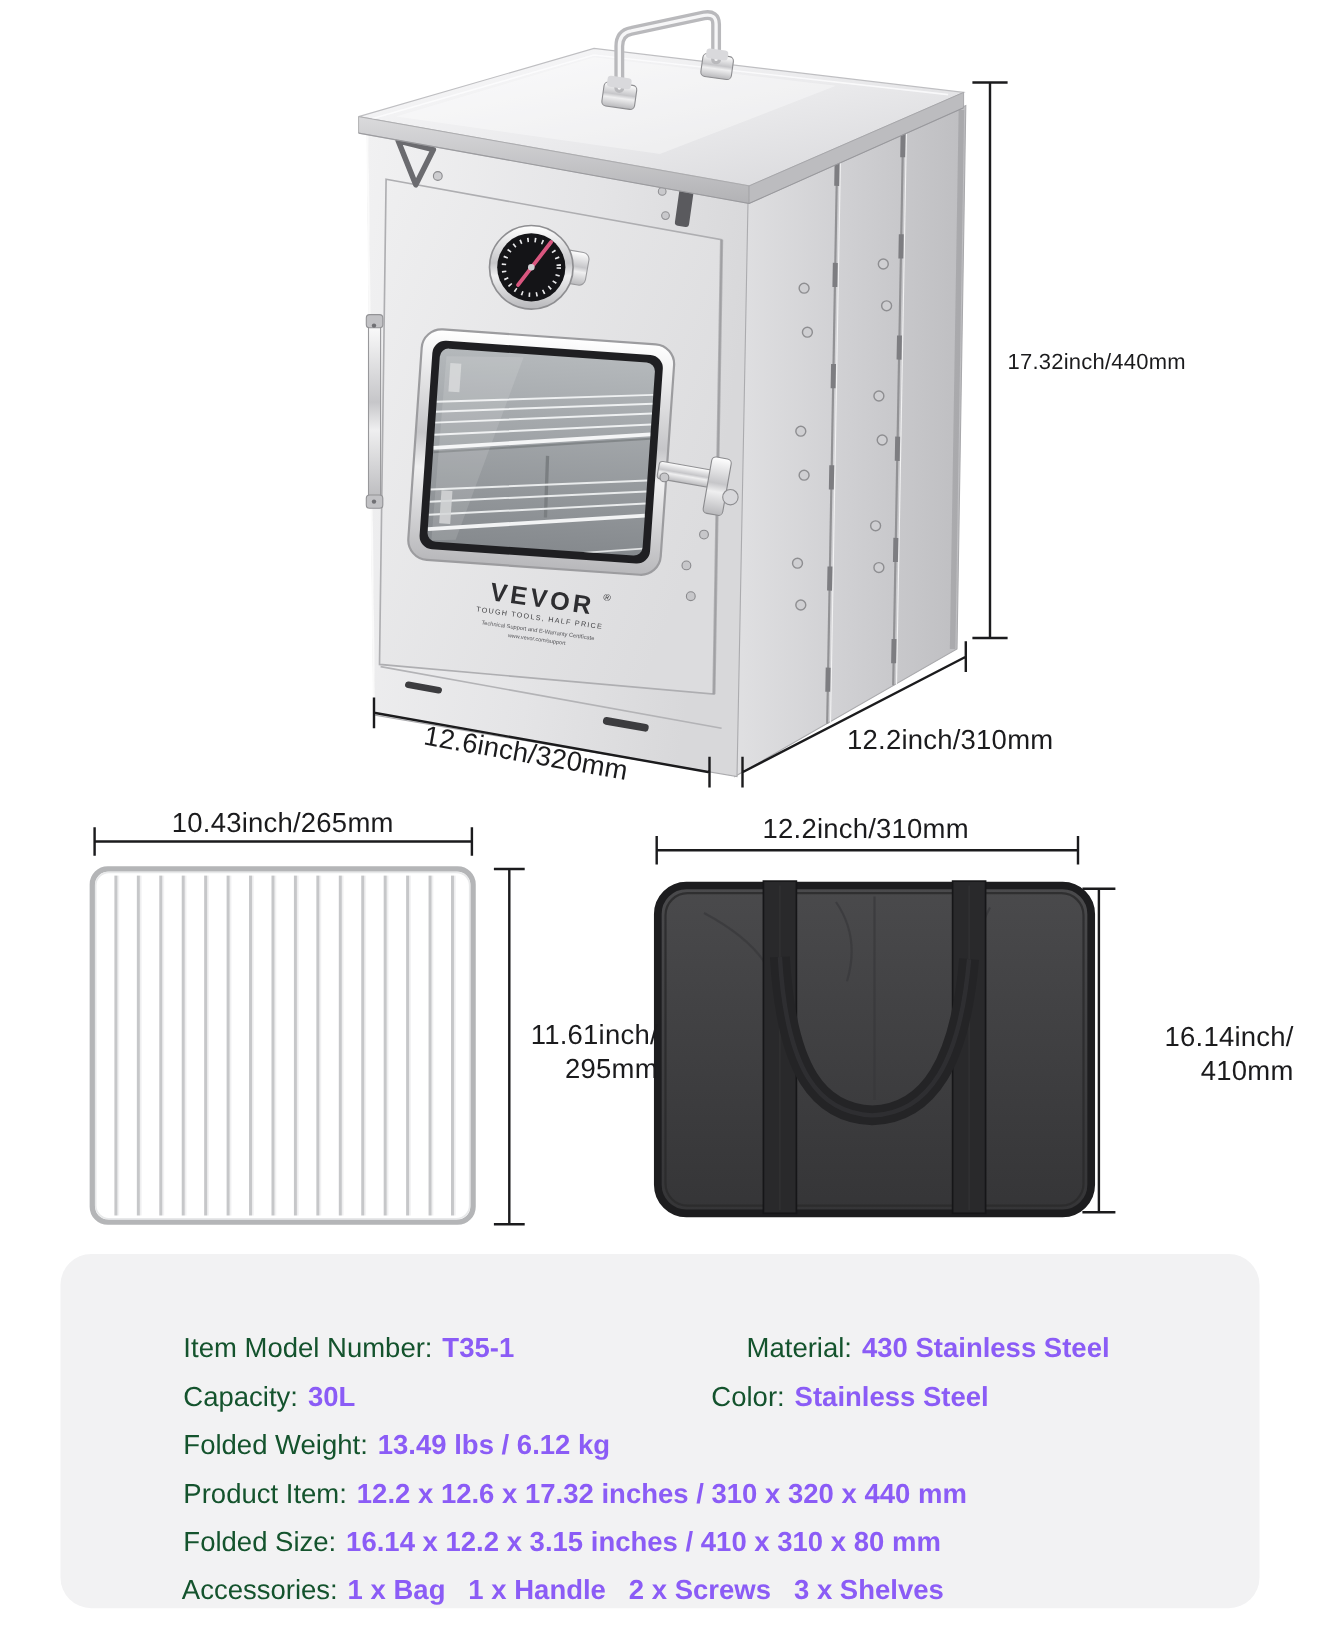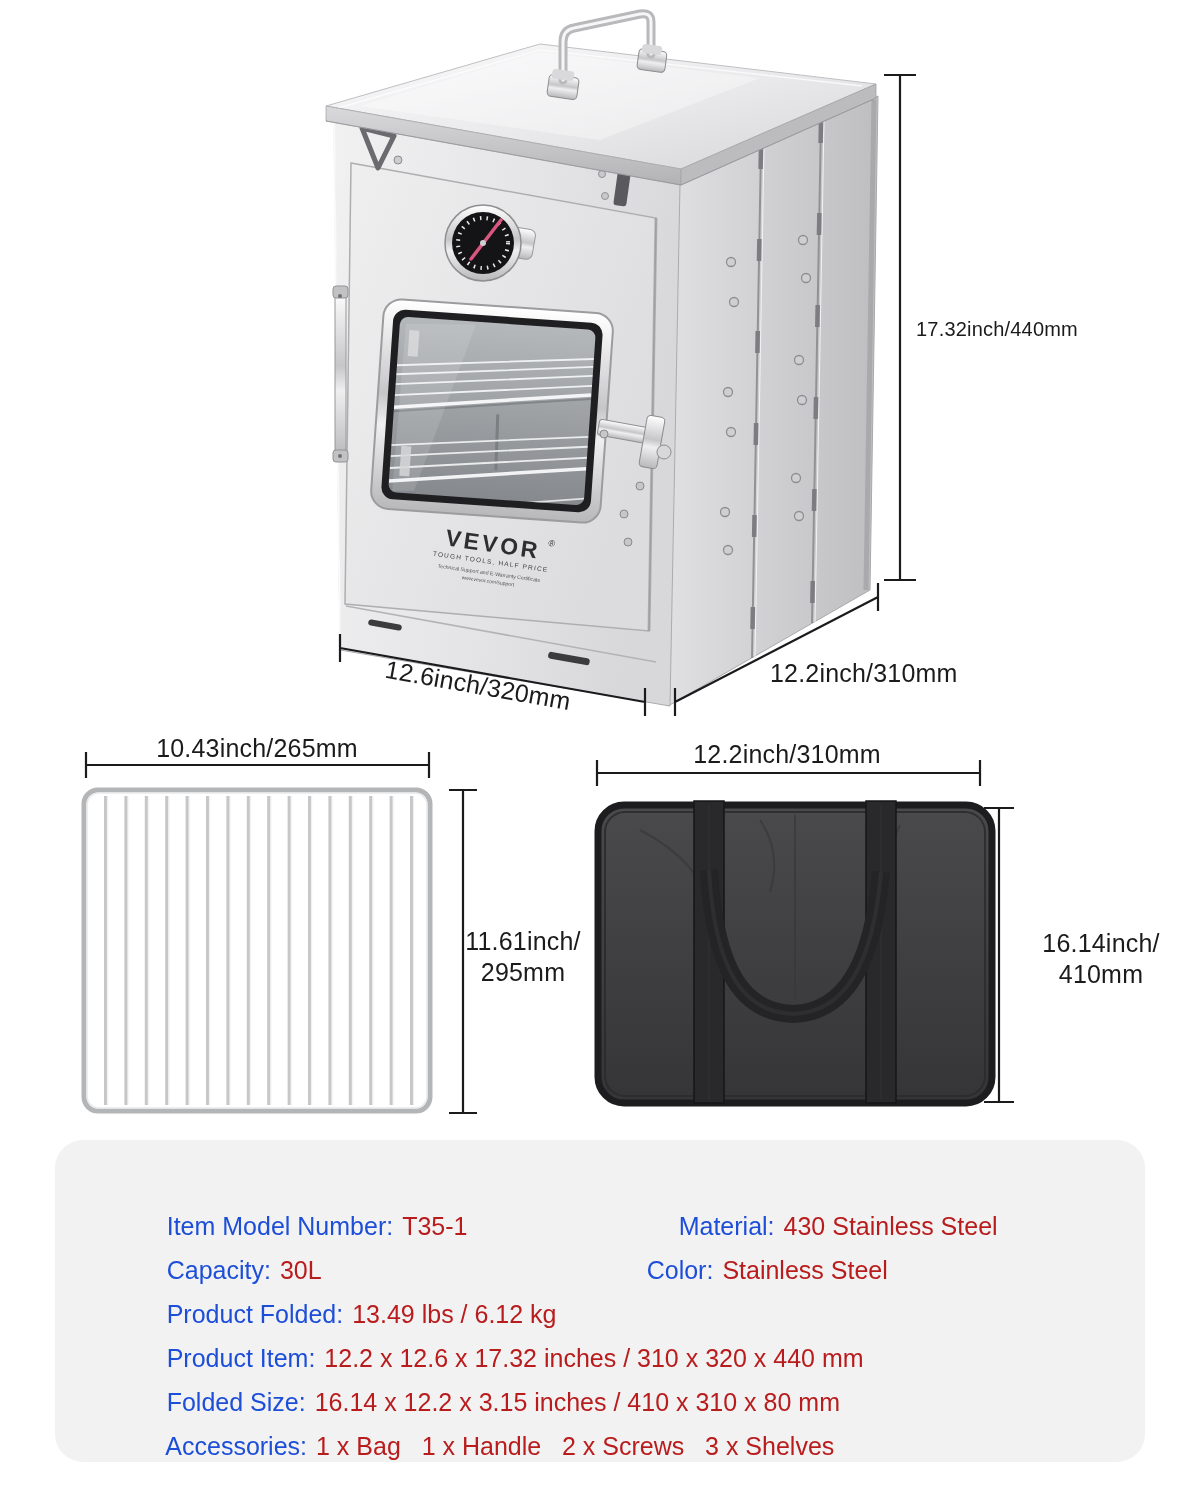--- a/index.html
+++ b/index.html
@@ -7,35 +7,35 @@
     position:relative;width:1200px;height:1500px;background:#ffffff;
     font-family:"Liberation Sans", sans-serif;overflow:hidden;margin:0 auto;
   }
   svg{position:absolute;left:0;top:0;display:block;}
   #oven-svg{width:1200px;height:730px;}
   #mid-svg{top:730px;width:1200px;height:410px;}
   .dim{
     position:absolute;font-size:25px;color:#1b1b1d;letter-spacing:.2px;
     line-height:31px;white-space:nowrap;
   }
-  .dim.center{text-align:center;white-space:normal;}
+  .dim.center{text-align:right;white-space:normal;}
   #dim-oven-h{left:916px;top:314px;font-size:20px;}
   #dim-oven-w{left:358px;top:670px;width:240px;text-align:center;transform:rotate(10deg);}
   #dim-oven-d{left:770px;top:658px;width:180px;text-align:center;}
   #dim-rack-w{left:137px;top:733px;width:240px;text-align:center;}
   #dim-rack-h{left:448px;top:926px;width:150px;}
   #dim-bag-w{left:667px;top:739px;width:240px;text-align:center;}
   #dim-bag-h{left:997px;top:928px;width:150px;padding-left:29px;}
   #spec-panel{
     position:absolute;left:55px;top:1140px;width:1090px;height:322px;
     background:#F2F2F3;border-radius:28px;
   }
   .spec-row{position:absolute;font-size:25px;line-height:30px;white-space:pre;}
-  .spec-label{color:#1d4ed8;}
-  .spec-value{color:#b91c1c;font-weight:400;margin-left:9px;white-space:pre-wrap;}
+  .spec-label{color:#14532d;}
+  .spec-value{color:#8b5cf6;font-weight:700;margin-left:9px;white-space:pre-wrap;}
 </style>
 </head>
 <body>
 
 <div id="canvas">
 
   <svg id="oven-svg" viewBox="0 0 1200 730">
     <defs>
       <linearGradient id="gLidTop" x1="0" y1="0" x2="1" y2="1">
         <stop offset="0" stop-color="#fbfbfc"></stop>
@@ -269,21 +269,21 @@
     <div class="spec-row" style="left:582px;top:41px;">
       <span class="spec-label">Material:</span><span class="spec-value">430 Stainless Steel</span>
     </div>
     <div class="spec-row" style="left:70px;top:85px;">
       <span class="spec-label">Capacity:</span><span class="spec-value">30L</span>
     </div>
     <div class="spec-row" style="left:550px;top:85px;">
       <span class="spec-label">Color:</span><span class="spec-value">Stainless Steel</span>
     </div>
     <div class="spec-row" style="left:70px;top:129px;">
-      <span class="spec-label">Product Folded:</span><span class="spec-value">13.49 lbs / 6.12 kg</span>
+      <span class="spec-label">Folded Weight:</span><span class="spec-value">13.49 lbs / 6.12 kg</span>
     </div>
     <div class="spec-row" style="left:70px;top:173px;">
       <span class="spec-label">Product Item:</span><span class="spec-value">12.2 x 12.6 x 17.32 inches / 310 x 320 x 440 mm</span>
     </div>
     <div class="spec-row" style="left:70px;top:217px;">
       <span class="spec-label">Folded Size:</span><span class="spec-value">16.14 x 12.2 x 3.15 inches / 410 x 310 x 80 mm</span>
     </div>
     <div class="spec-row" style="left:70px;top:261px;">
       <span class="spec-label">Accessories:</span><span class="spec-value">1 x Bag   1 x Handle   2 x Screws   3 x Shelves</span>
     </div>

